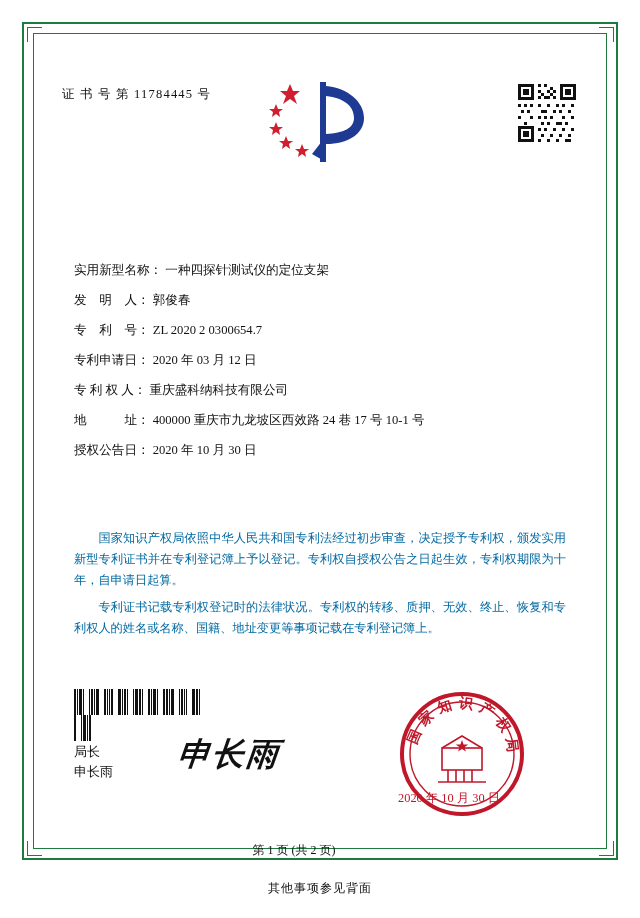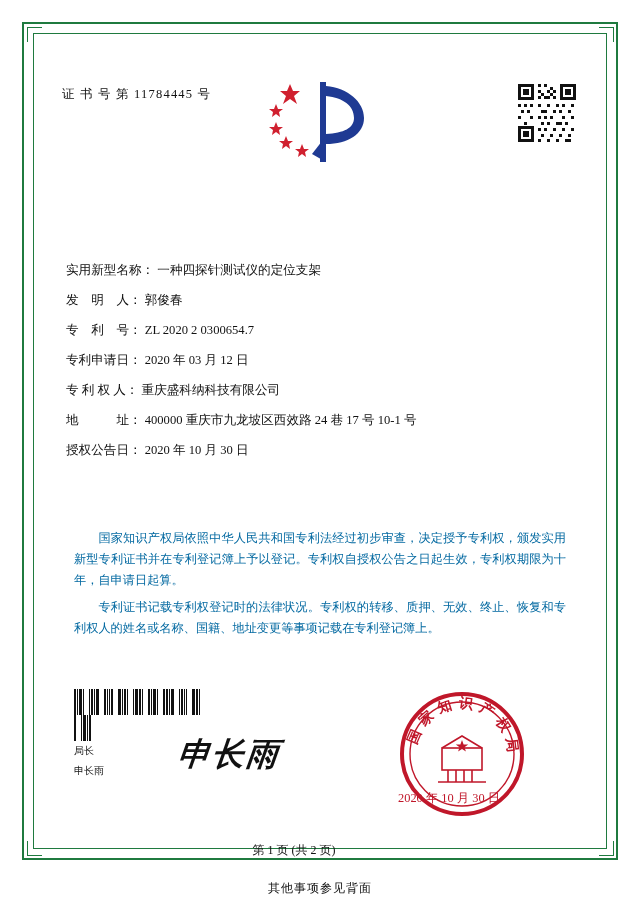--- a/index.html
+++ b/index.html
@@ -77,21 +77,21 @@
     text-align: center;
     font-size: 30px;
     font-weight: bold;
     letter-spacing: 4px;
     color: #111;
   }
 
   
   .fields {
     position: absolute;
-    left: 66px; top: 262px;
+    left: 74px; top: 262px;
     width: 500px;
   }
   .field-row {
     position: relative;
     height: 30px;
     font-size: 12.6px;
     color: #111;
     white-space: nowrap;
   }
   .field-label {
@@ -131,24 +131,23 @@
     background: #111;
     height: 26px;
     margin-right: 1px;
     vertical-align: top;
   }
 
   
   .sig-label {
     position: absolute;
     left: 74px; top: 742px;
-    font-size: 10px;
+    font-size: 13px;
     line-height: 20px;
     color: #111;
-    font-family: Liberation Mono, monospace;
   }
   .sig-script {
     position: absolute;
     left: 178px; top: 733px;
     font-size: 32px;
     font-family: "Liberation Serif", "DejaVu Serif", serif;
     font-style: italic;
     font-weight: bold;
     color: #111;
     letter-spacing: 2px;

